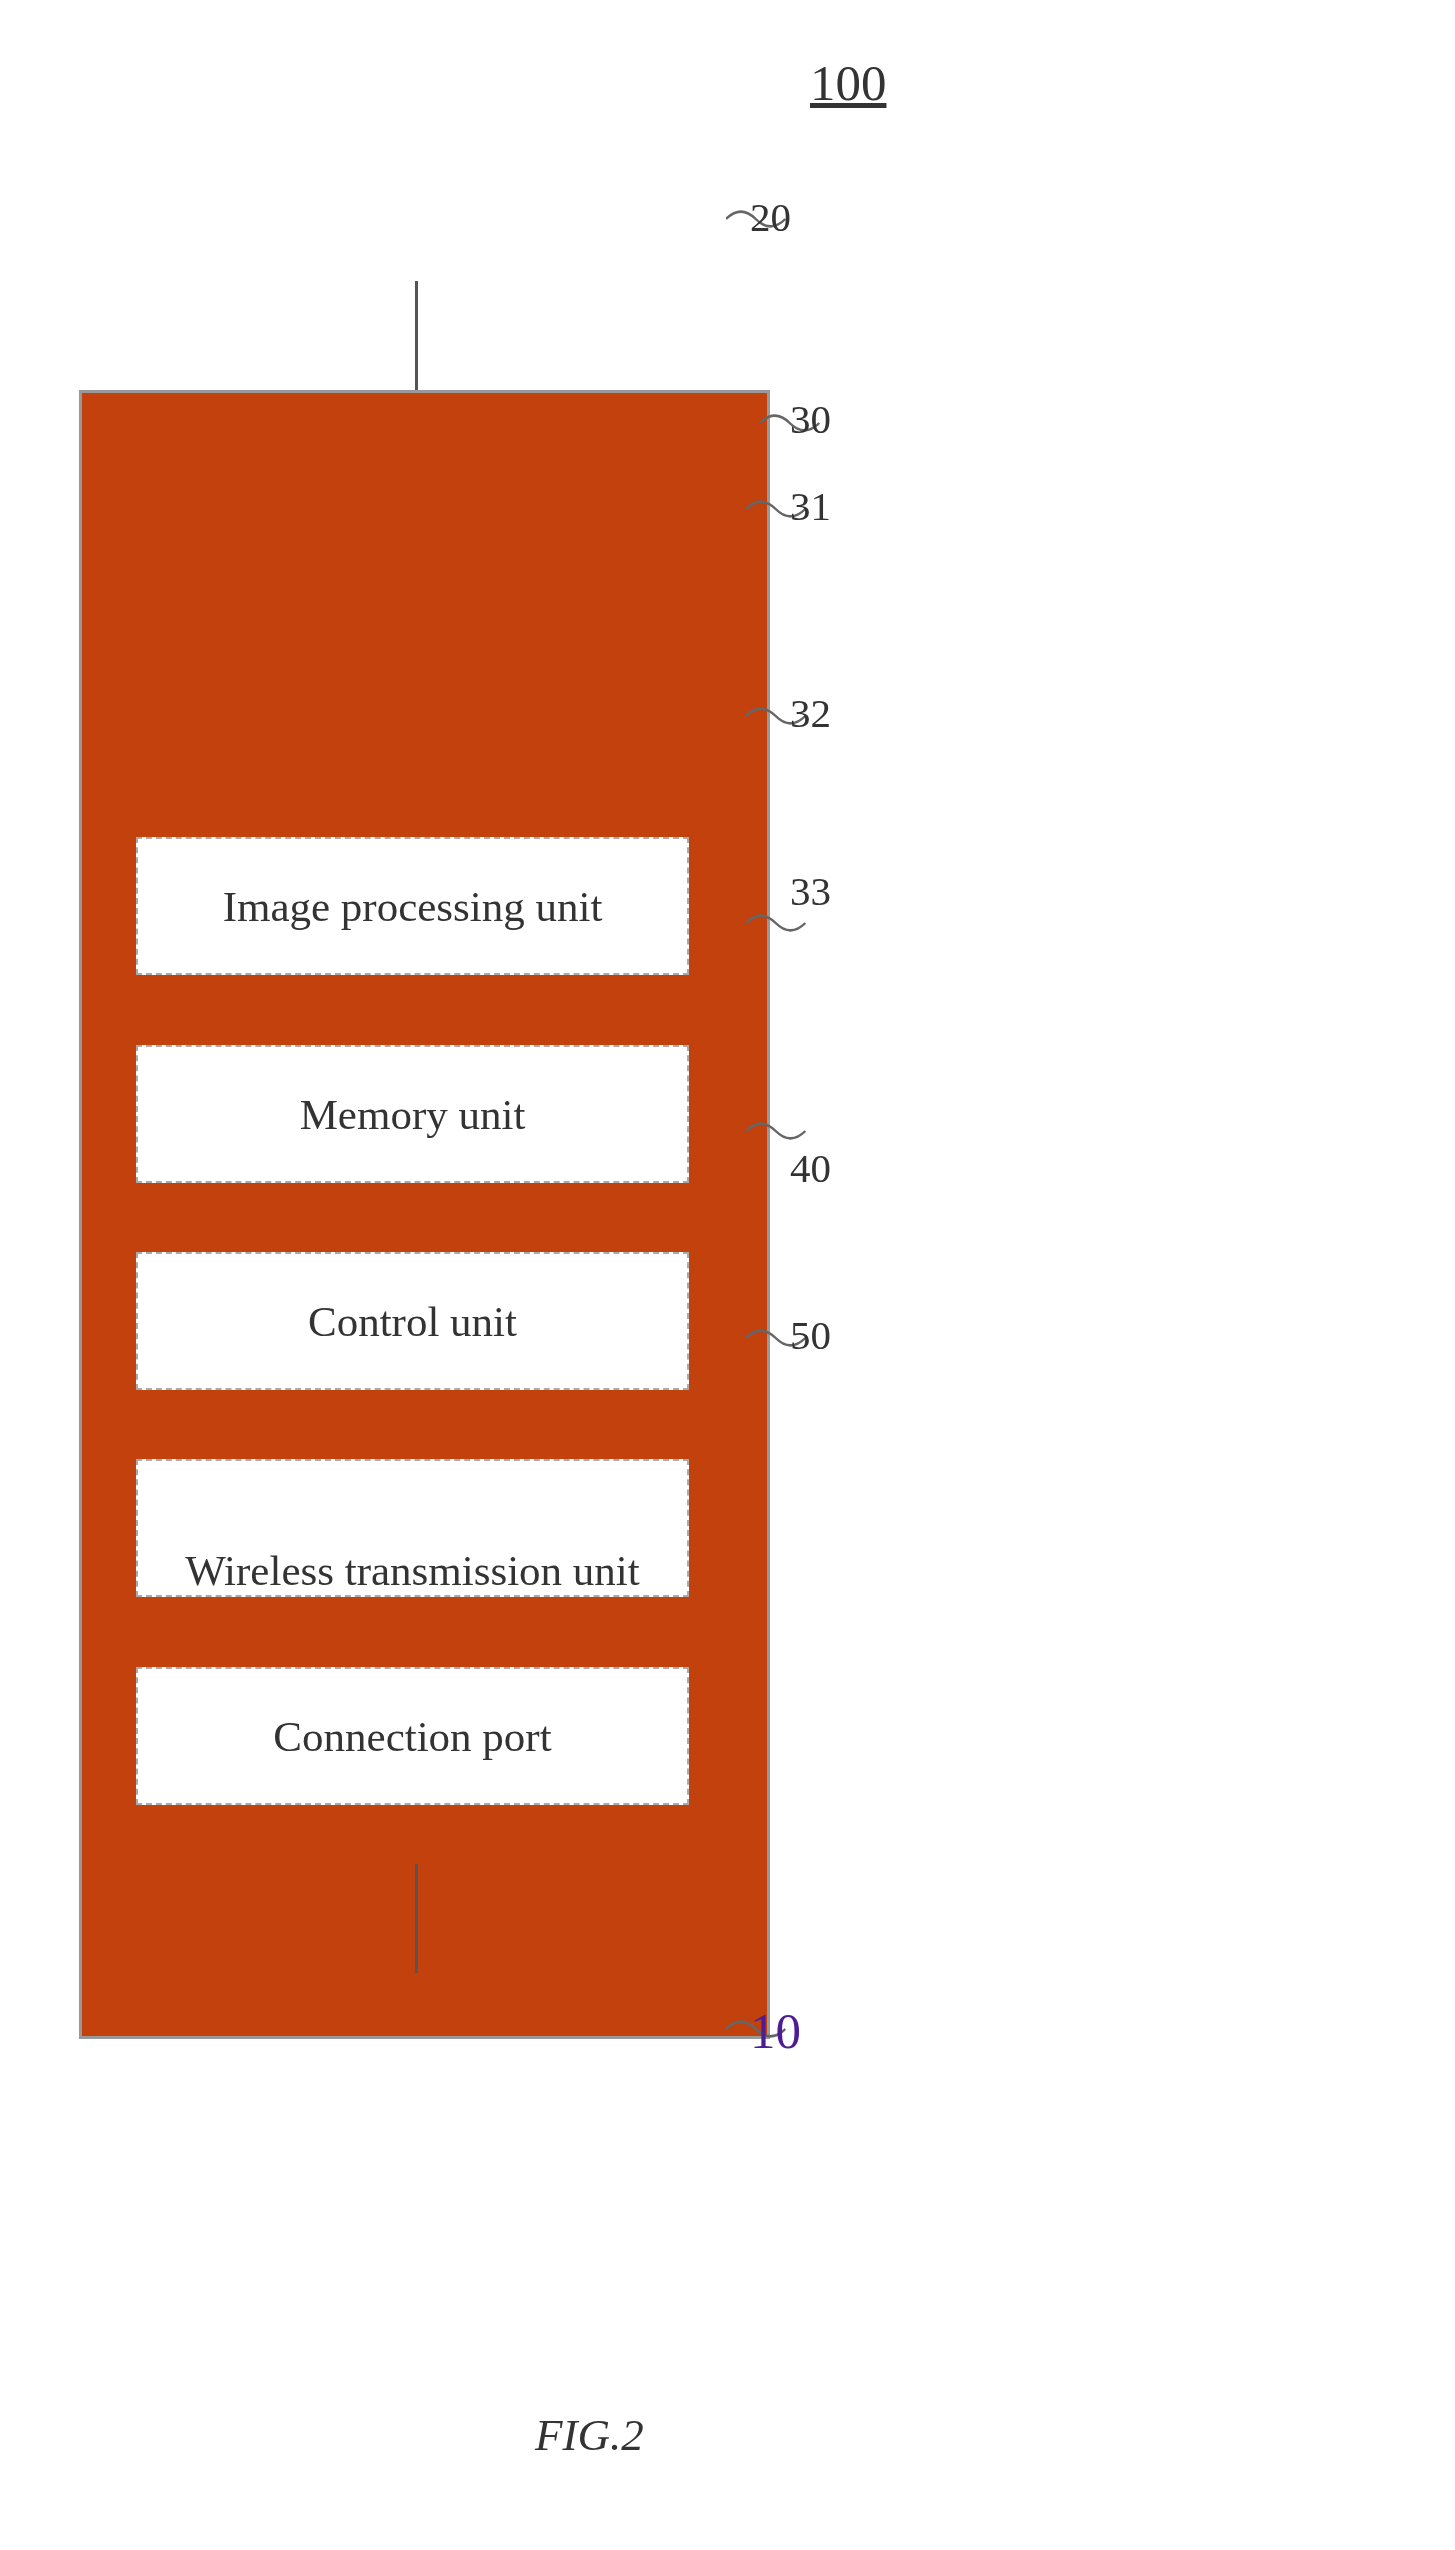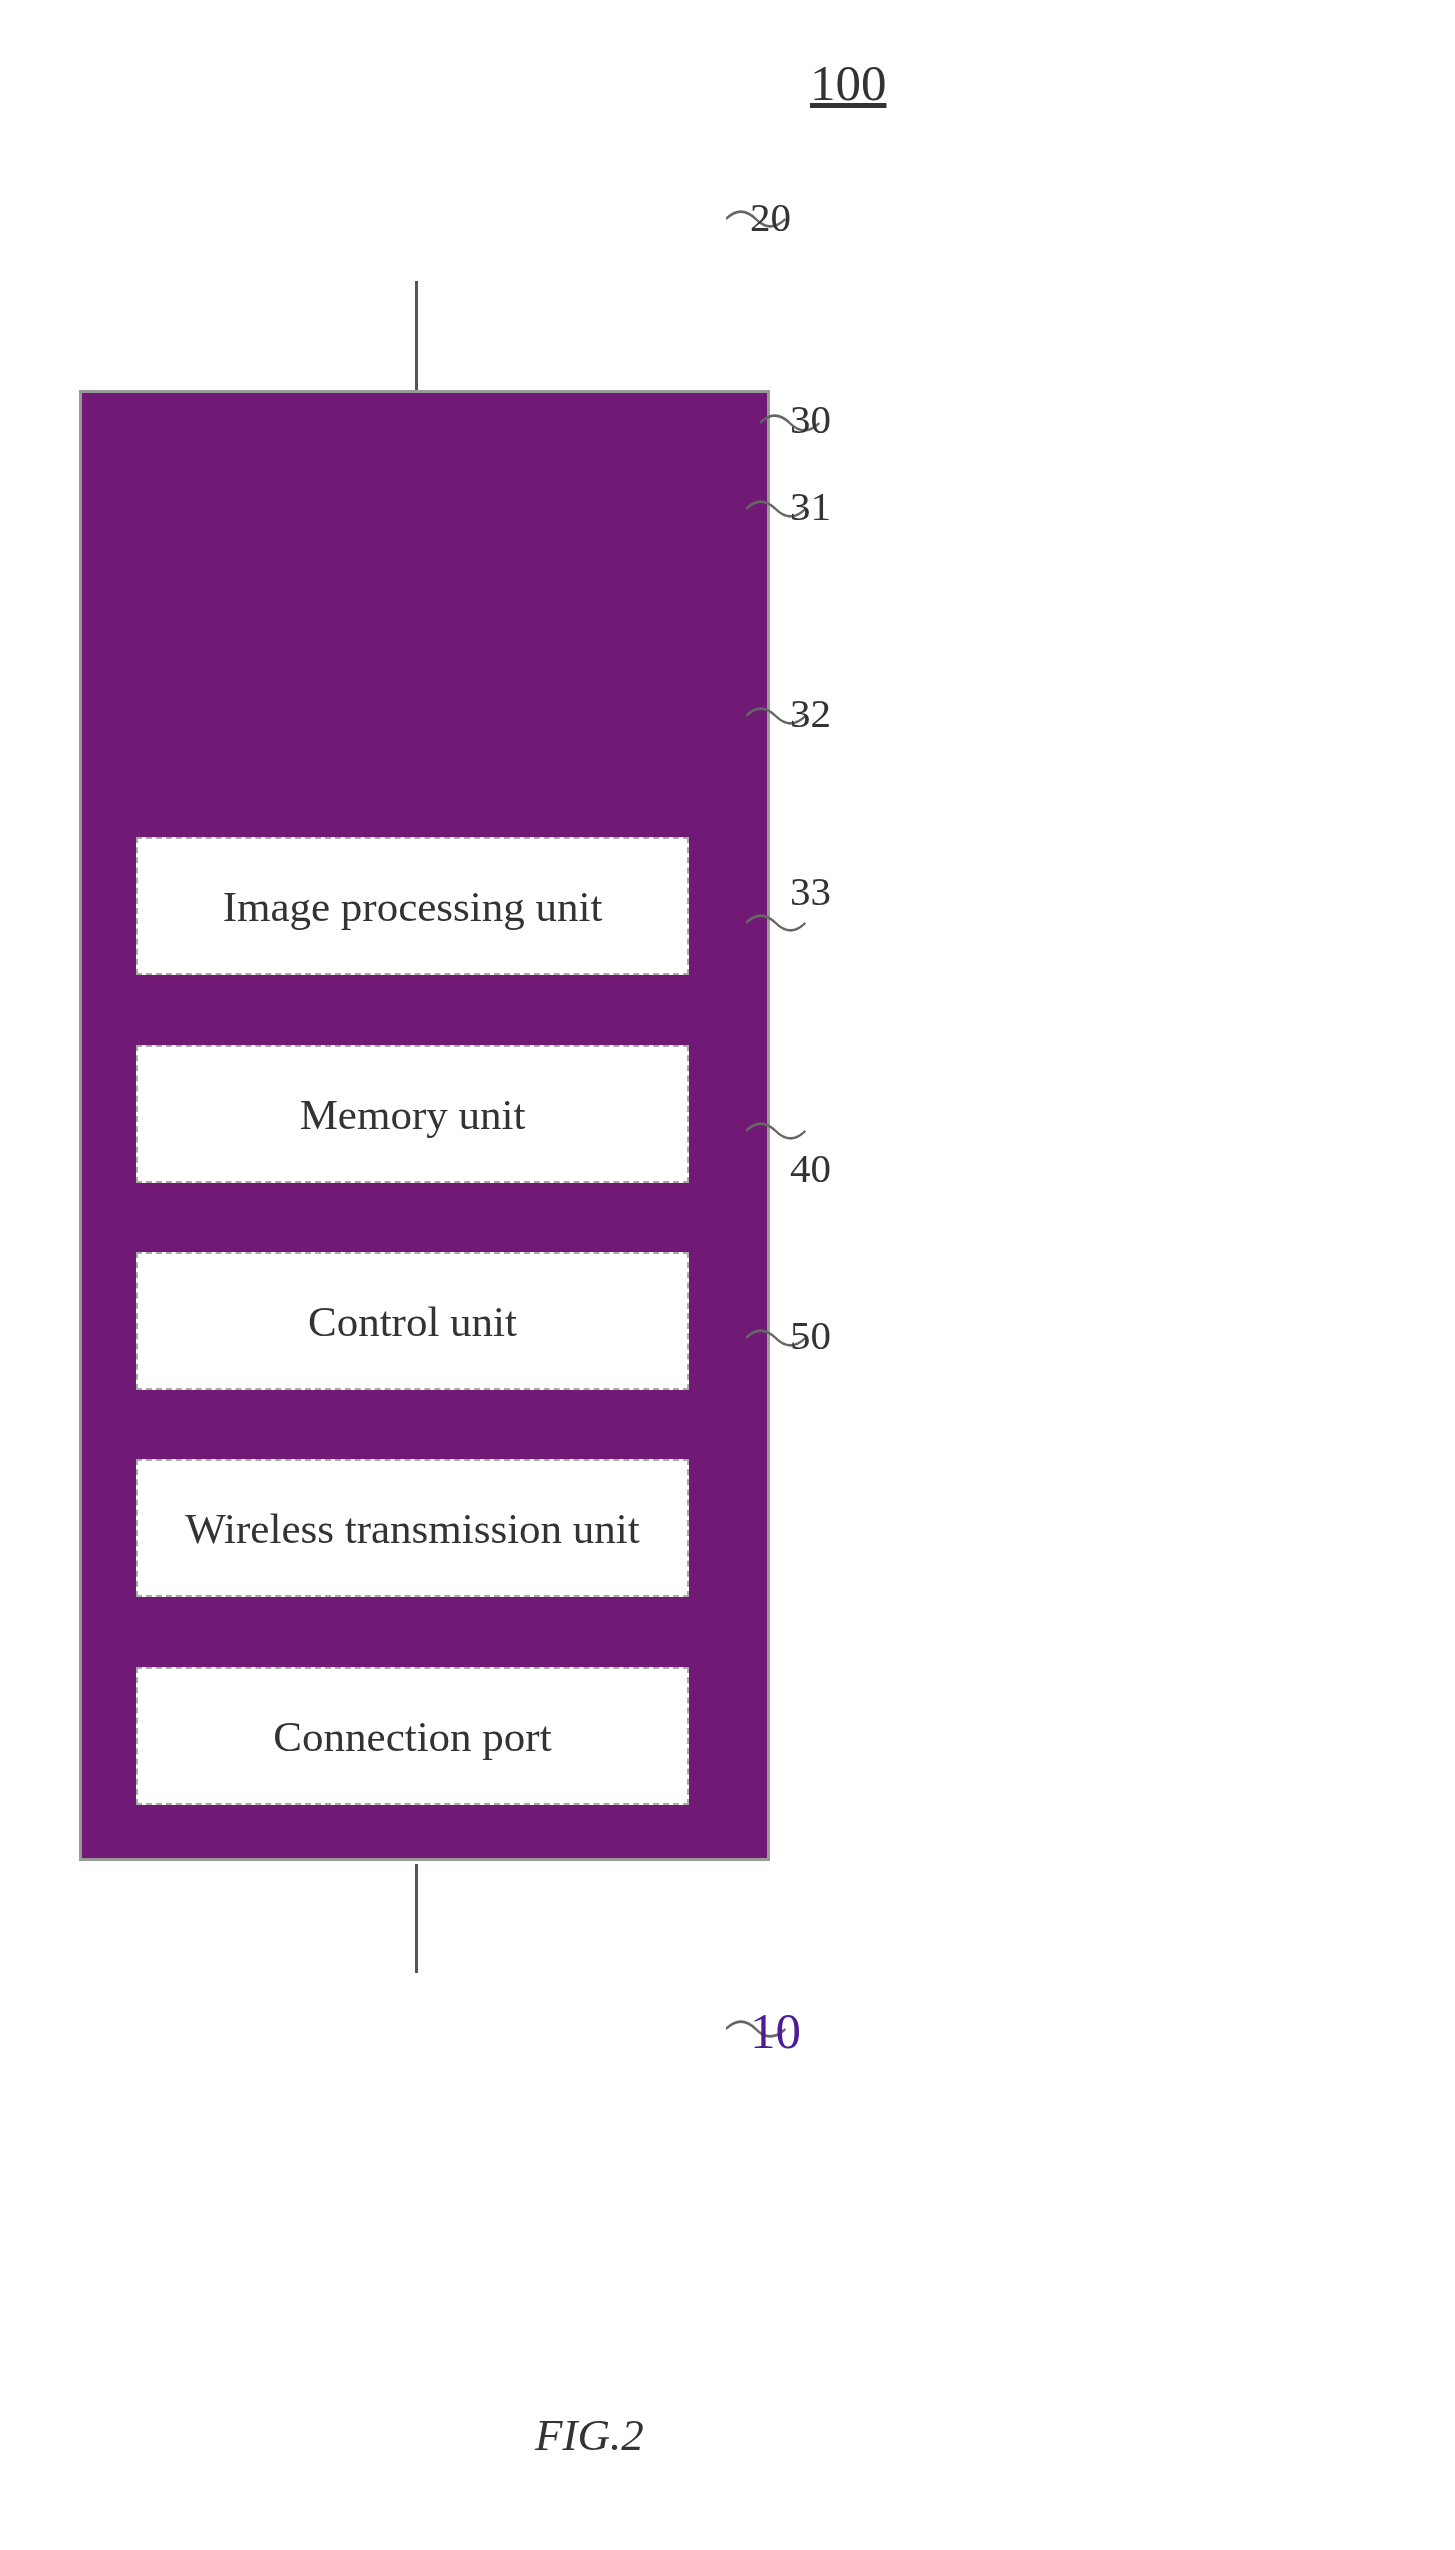--- a/index.html
+++ b/index.html
@@ -73,23 +73,23 @@
       height: 109px;
       background: #555;
     }
 
     
     .box-main {
       position: absolute;
       top: 390px;
       left: 79px;
       width: 691px;
-      height: 1471px;
+      height: 1649px;
       border: 3px solid #999;
-      background: #701a75;
+      background: #c2410c;
     }
 
     
     .label-30 {
       position: absolute;
       top: 395px;
       left: 790px;
       font-size: 41px;
       color: #333;
     }
@@ -254,21 +254,21 @@
     </div>
 
     <div class="inner-box box-32" style="position:absolute;">
       <span>Memory unit</span>
     </div>
 
     <div class="inner-box box-33" style="position:absolute;">
       <span>Control unit</span>
     </div>
 
-    <div class="inner-box box-40" style="position:absolute;">
+    <div class="inner-box box-40" style="position:absolute;align-items:flex-end;">
       <span>Wireless transmission unit</span>
     </div>
 
     <div class="inner-box box-50" style="position:absolute;">
       <span>Connection port</span>
     </div>
 
   </div>
 
   <svg class="svg-squiggle" style="top:408px; left:760px; width:89px; height:30px;" viewBox="0 0 90 30" width="89" height="30">

